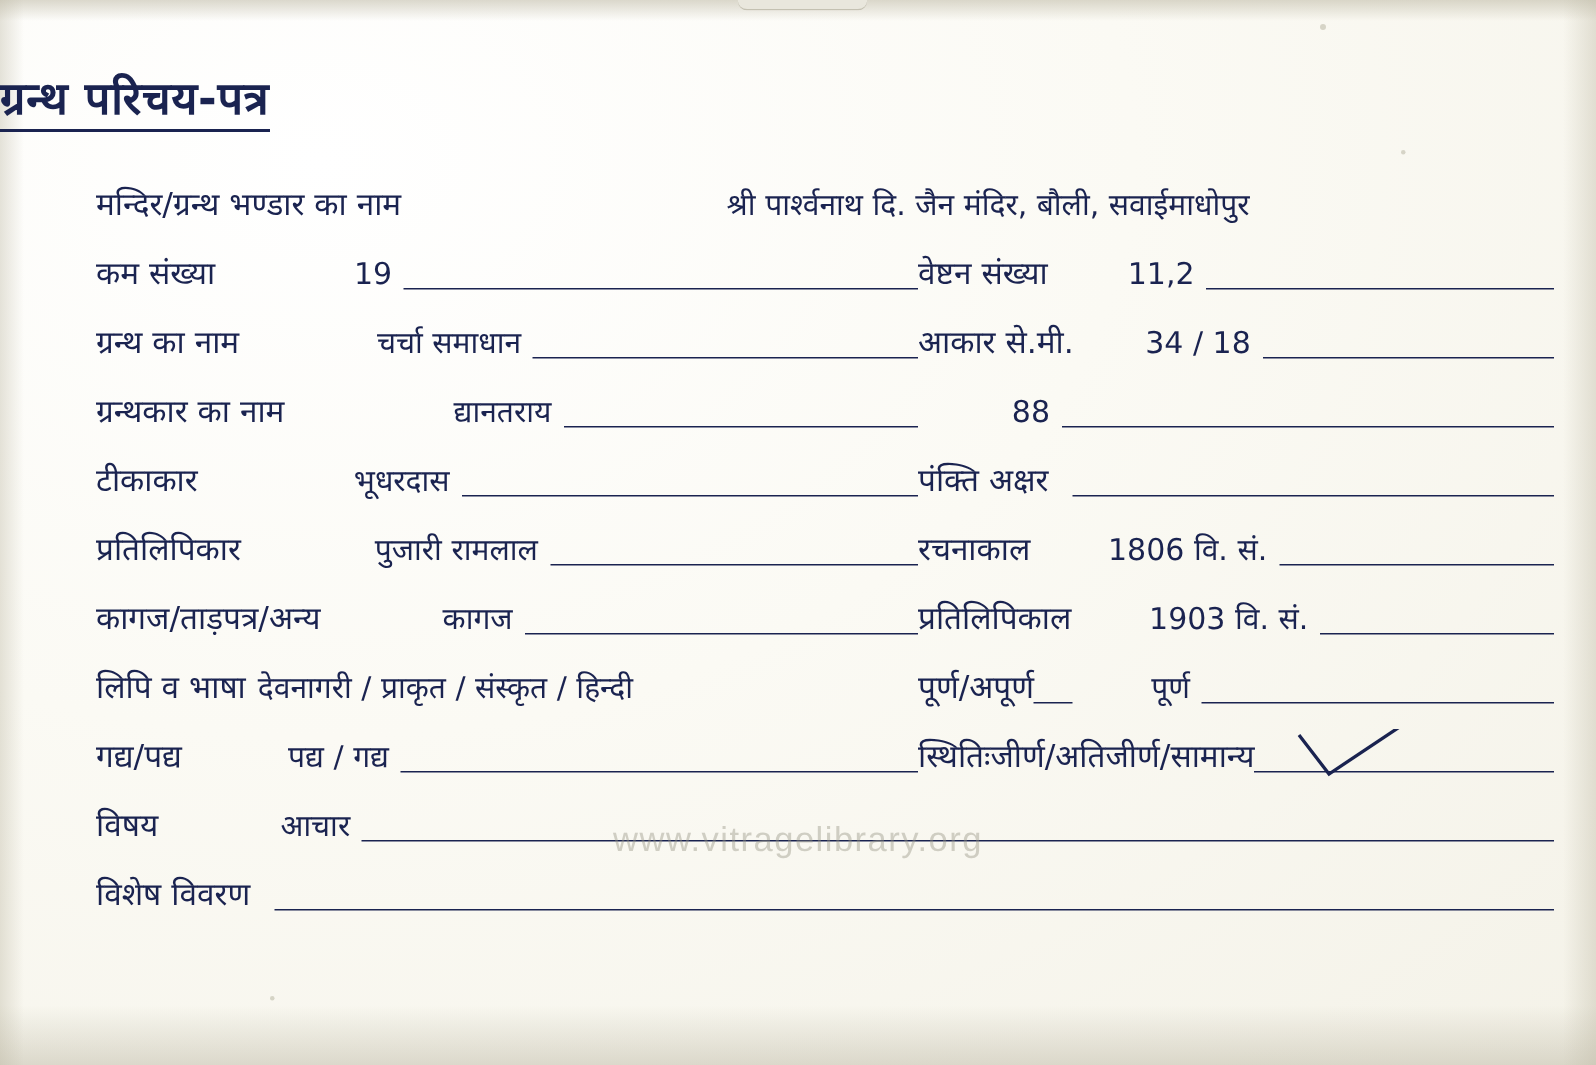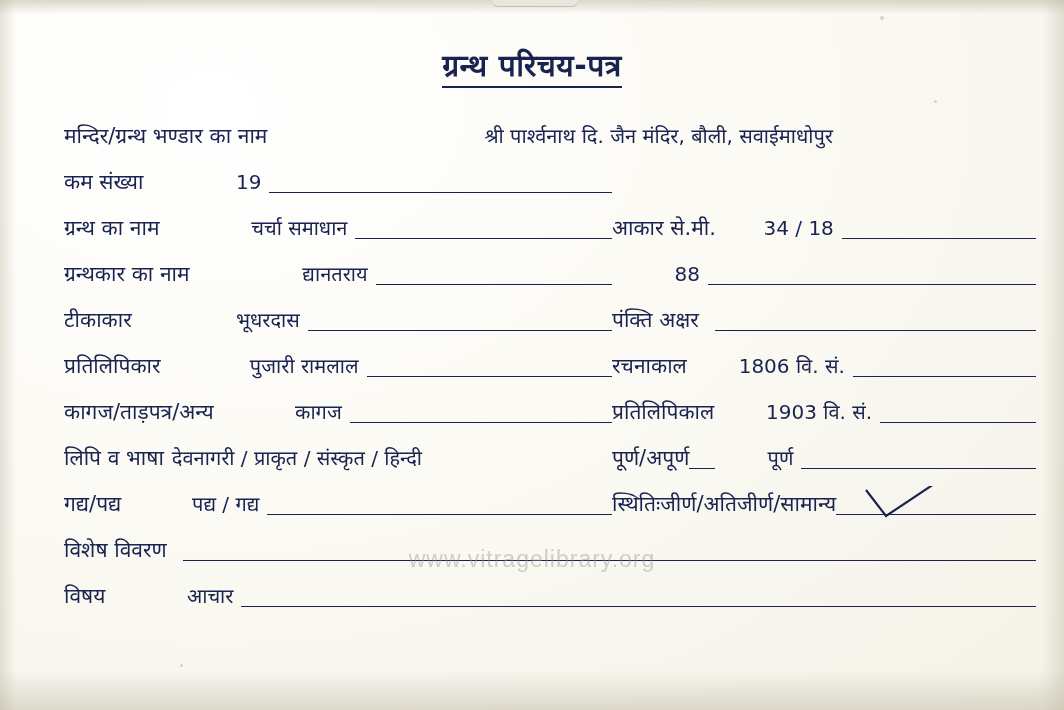--- a/index.html
+++ b/index.html
@@ -51,21 +51,21 @@
     background: #e9e7dd;
     border-bottom: 1px solid rgba(160,155,135,0.5);
     border-radius: 0 0 6px 6px;
   }
 
   .title {
     position: absolute;
     top: 44px;
     left: 0;
     width: 100%;
-    text-align: center;
+    text-align: left;
     font-size: 30px;
     font-weight: bold;
     letter-spacing: 0.5px;
     color: #1a2350;
   }
   .title .under {
     display: inline-block;
     border-bottom: 2px solid #1a2350;
     padding-bottom: 1px;
   }
@@ -183,20 +183,25 @@
         <span class="val">श्री पार्श्वनाथ दि. जैन मंदिर, बौली, सवाईमाधोपुर</span>
       </div>
     </div>
 
     <div class="row">
       <div class="col-left">
         <span class="lbl">कम संख्या</span>
         <span class="val" style="min-width:110px;">19</span>
         <span class="fill"></span>
       </div>
+      <div class="col-right">
+        <span class="lbl">वेष्टन संख्या</span>
+        <span class="val" style="min-width:90px;">11,2</span>
+        <span class="fill"></span>
+      </div>
     </div>
 
     <div class="row">
       <div class="col-left">
         <span class="lbl">ग्रन्थ का नाम</span>
         <span class="val" style="min-width:180px;">चर्चा समाधान</span>
         <span class="fill"></span>
       </div>
       <div class="col-right">
         <span class="lbl">आकार से.मी.</span>
@@ -279,30 +284,30 @@
         <span class="lbl">स्थितिःजीर्ण/अतिजीर्ण/सामान्य</span>
         <svg class="tick" style="left:252px;" viewBox="0 0 74 34">
           <path d="M2 4 L22 30 L70 -2" fill="none" stroke="#1a2350" stroke-width="2.2"></path>
         </svg>
         <span class="fill"></span>
       </div>
     </div>
 
     <div class="row">
       <div class="cell">
+        <span class="lbl">विषय</span>
+        <span class="val" style="min-width:120px;">आचार</span>
+      </div>
+      <span class="full-rule"></span>
+    </div>
+
+    <div class="row">
+      <div class="cell">
         <span class="lbl">विशेष विवरण</span>
         <span class="val"></span>
       </div>
       <span class="full-rule"></span>
     </div>
 
-    <div class="row">
-      <div class="cell">
-        <span class="lbl">विषय</span>
-        <span class="val" style="min-width:120px;">आचार</span>
-      </div>
-      <span class="full-rule"></span>
-    </div>
-
   </div>
 
   <div class="watermark">www.vitragelibrary.org</div>
 </div>
 
 </body></html>

